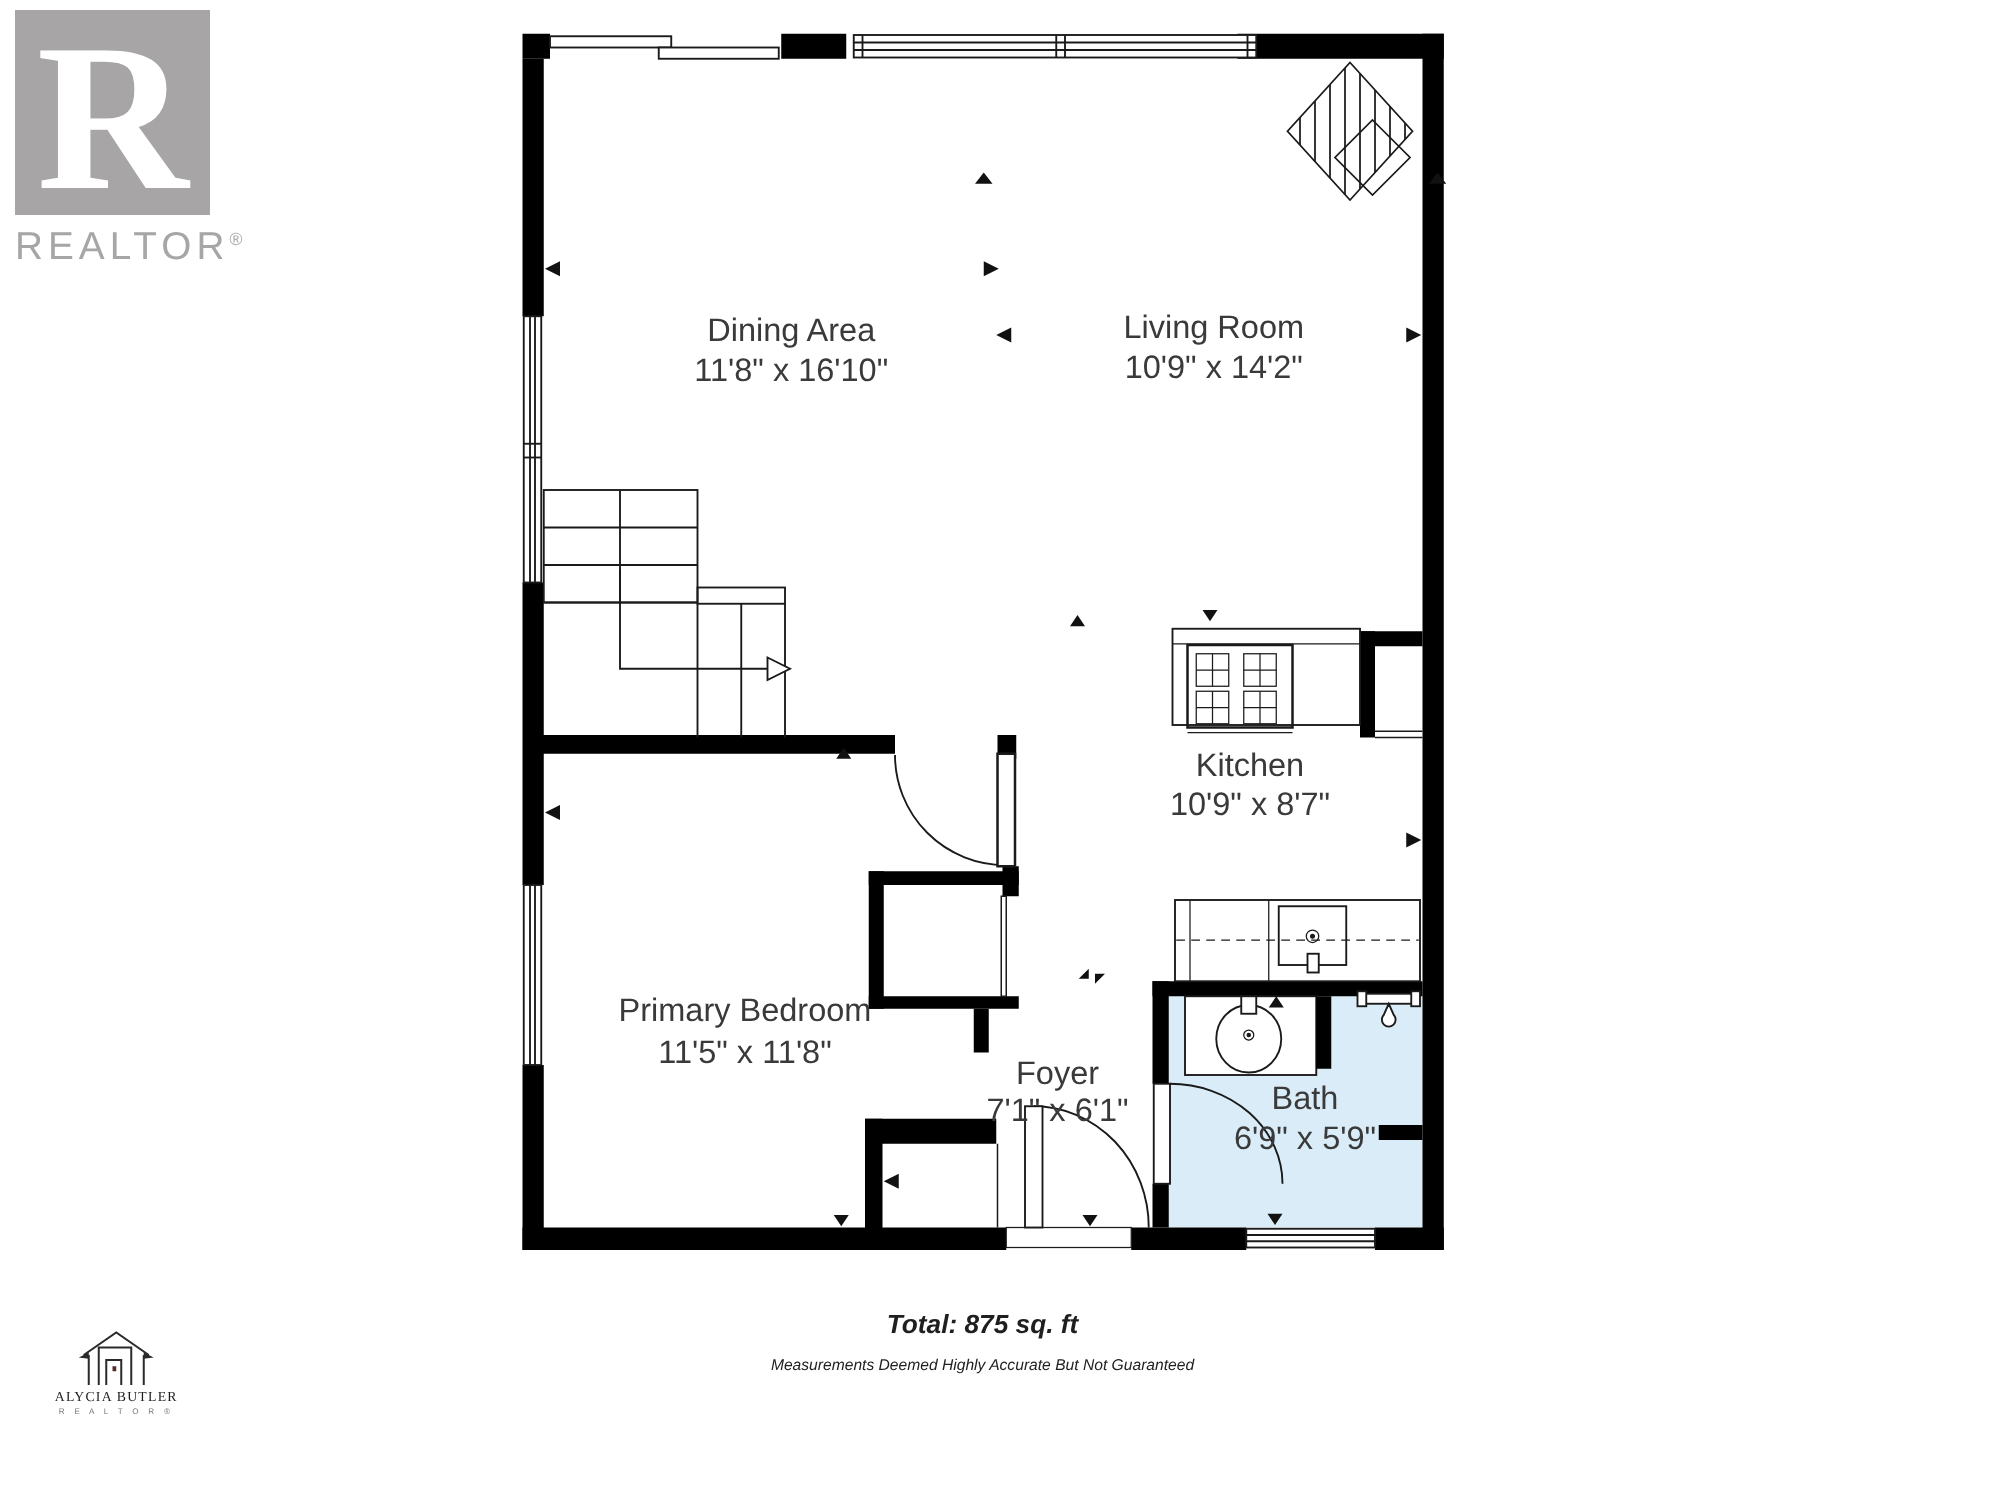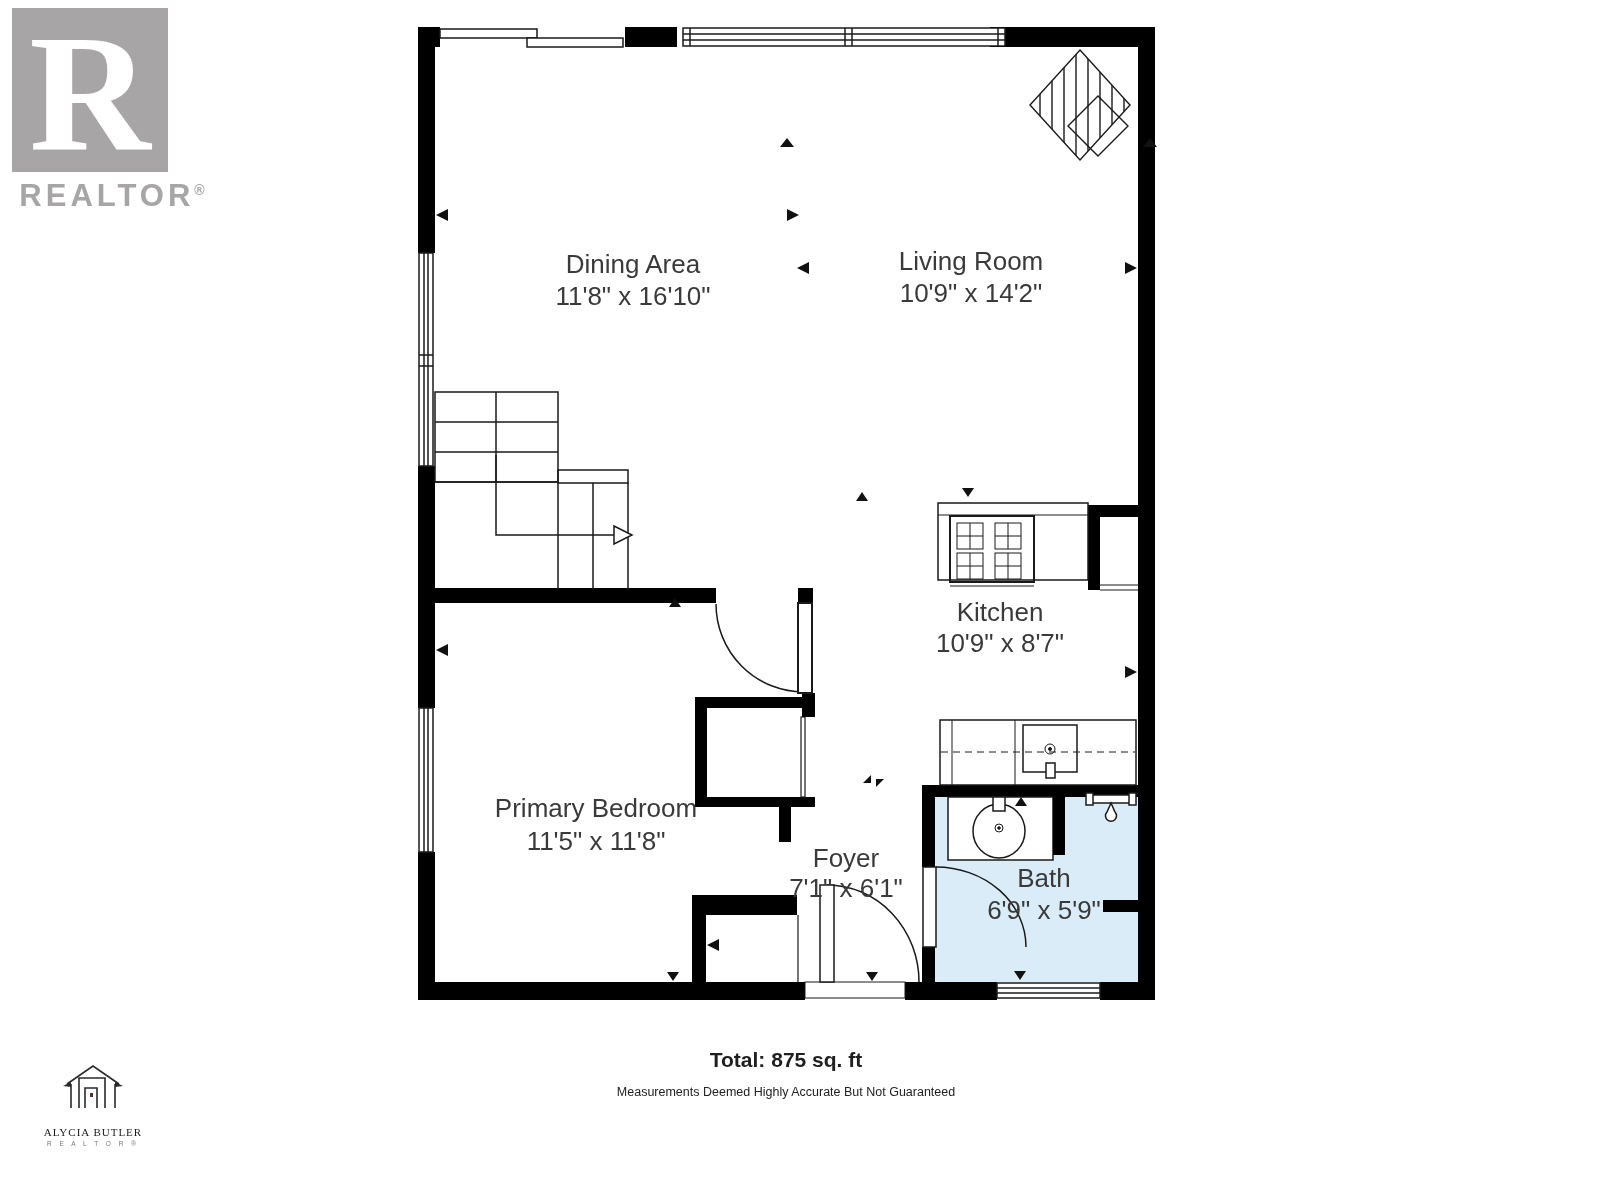--- a/index.html
+++ b/index.html
@@ -3,32 +3,32 @@
 <meta charset="utf-8">
 <style>
   html,body{margin:0;padding:0;background:#ffffff;}
   .canvas{position:relative;width:1600px;height:1200px;background:#fff;overflow:hidden;
           font-family:"Liberation Sans", sans-serif;}
   .plan-svg{position:absolute;left:0;top:0;}
 
   
   .realtor-logo{position:absolute;left:12px;top:8px;width:200px;}
   .realtor-wordmark{margin-top:2px;font-size:31px;letter-spacing:4px;color:#a7a5a6;
-                    font-family:"Liberation Sans",sans-serif;font-weight:700;white-space:nowrap;text-align:center;}
+                    font-family:"Liberation Sans",sans-serif;font-weight:400;white-space:nowrap;}
   .realtor-wordmark .reg{font-size:14px;vertical-align:super;letter-spacing:0;}
 
   
-  .summary{position:absolute;left:186px;top:1048px;width:1200px;text-align:center;color:#1f1f1f;}
+  .summary{position:absolute;left:186px;top:1048px;width:1200px;text-align:center;color:#1f1f1f;font-style:italic;}
   .summary .total{font-size:21px;font-weight:bold;margin:0 0 4px 0;}
   .summary .line{font-size:20px;margin:0 0 3px 0;}
   .summary .disclaimer{font-size:12.5px;color:#222;}
 
   
   .agent-logo{position:absolute;left:28px;top:1062px;width:130px;text-align:center;color:#1b1b1b;}
-  .agent-name{font-family:"Liberation Serif",serif;font-size:11px;letter-spacing:1px;margin-top:16px;white-space:nowrap;}
+  .agent-name{font-family:"Liberation Serif",serif;font-size:11px;letter-spacing:1px;margin-top:2px;white-space:nowrap;}
   .agent-sub{font-size:6.5px;letter-spacing:3px;color:#777;margin-top:2px;}
 
   
   .room-name,.room-dims{font-family:"Liberation Sans",sans-serif;fill:#3a3a3a;}
   .room-name{font-size:26px;}
   .room-dims{font-size:26px;}
   .bath-name,.bath-dims{font-family:"Liberation Sans",sans-serif;fill:#3a3a3a;font-size:26px;}
 </style>
 </head>
 <body>

